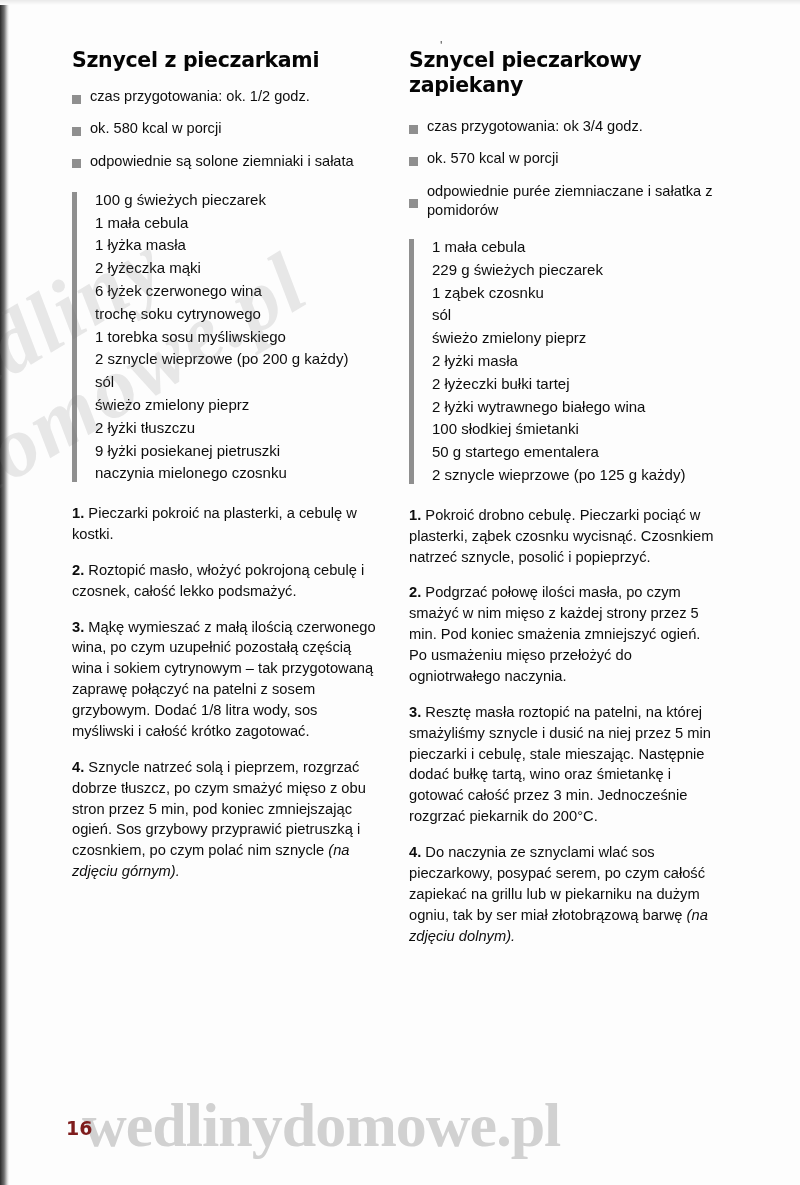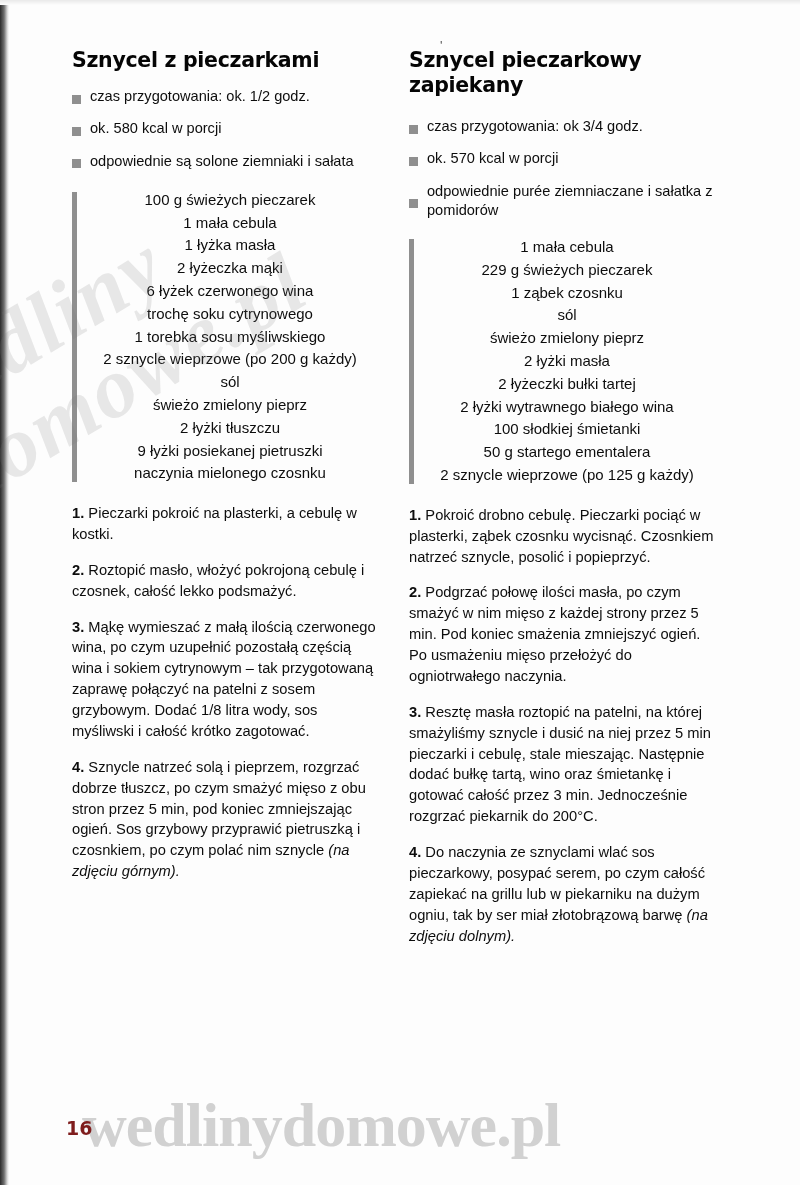--- a/index.html
+++ b/index.html
@@ -109,24 +109,23 @@
     width: 9px;
     height: 9px;
     background: #8f8f8f;
     margin: 5px 9px 0 0;
   }
   .meta-text { display: block; }
 
   .ingredients {
     position: relative;
     margin: 18px 0 18px 0;
-    padding-left: 5px;
+    padding-left: 23px;
     font-size: 15px;
     line-height: 1.52;
-    text-align: center;
   }
   .ingredients::before {
     content: "";
     position: absolute;
     left: 0; top: 3px; bottom: 3px;
     width: 5px;
     background: #8f8f8f;
   }
   .ingredients div { white-space: nowrap; }
 

